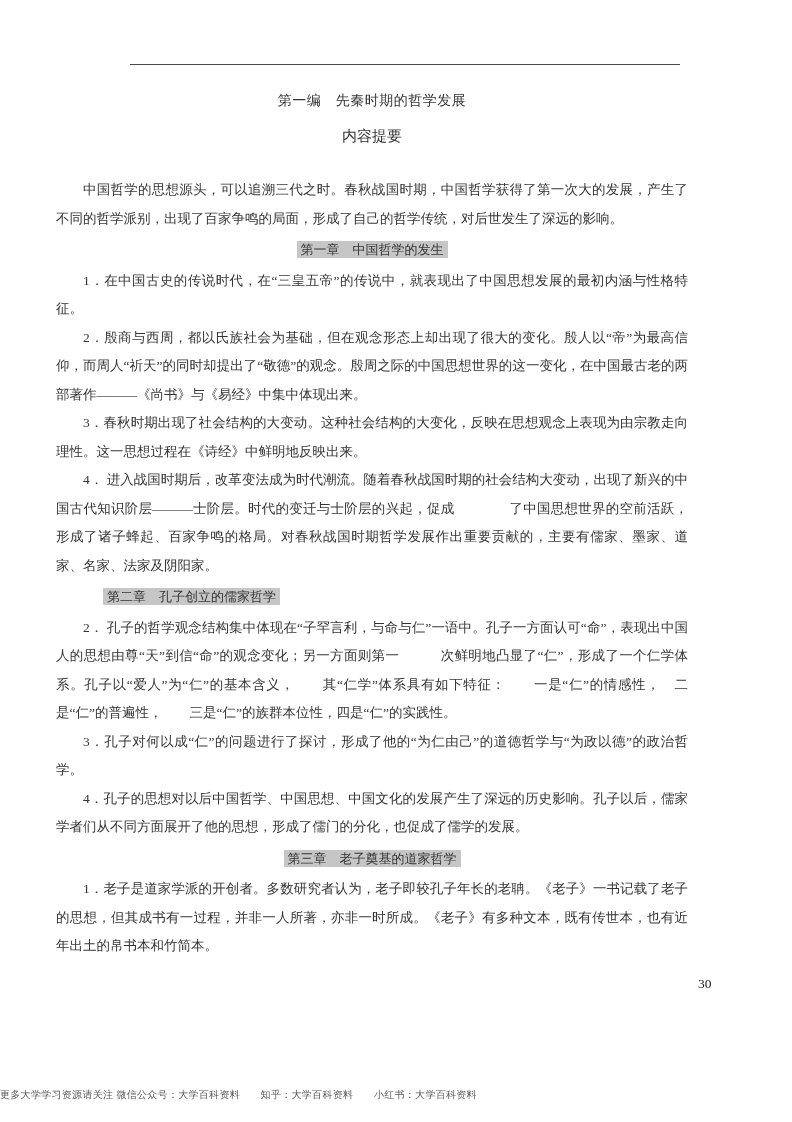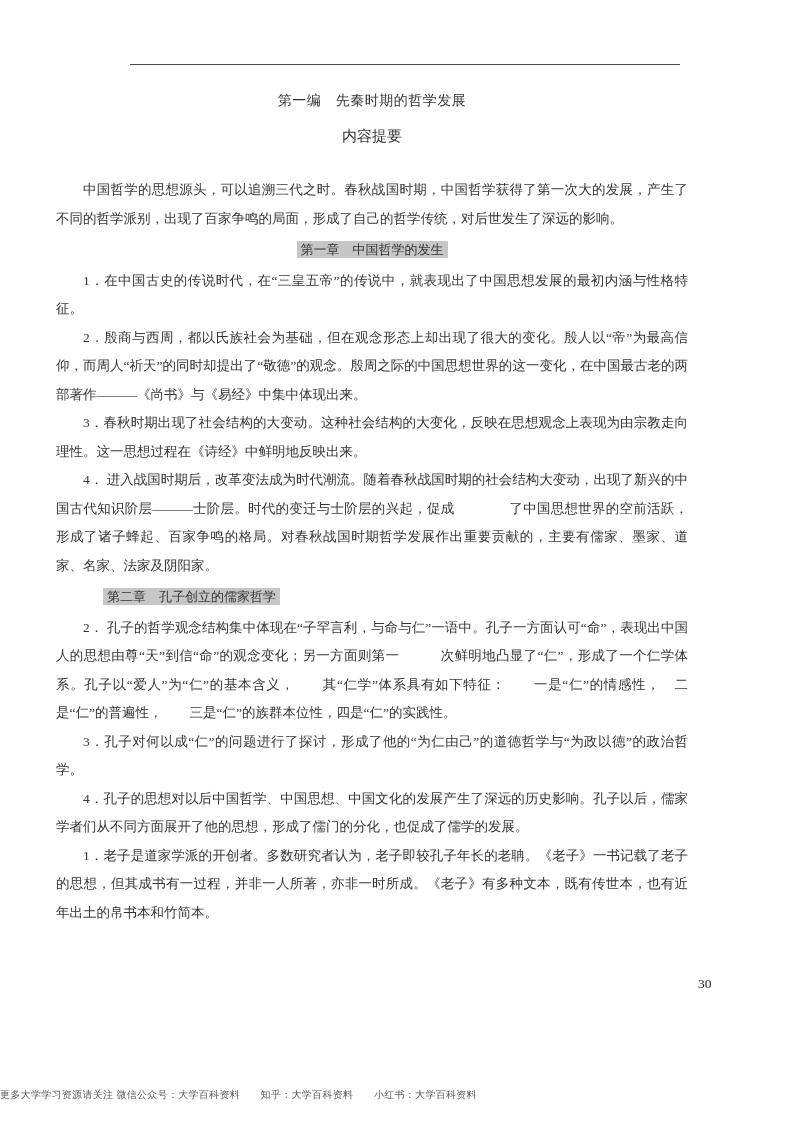--- a/index.html
+++ b/index.html
@@ -93,19 +93,22 @@
     <p class="para">3．春秋时期出现了社会结构的大变动。这种社会结构的大变化，反映在思想观念上表现为由宗教走向理性。这一思想过程在《诗经》中鲜明地反映出来。</p>
     <p class="para">4． 进入战国时期后，改革变法成为时代潮流。随着春秋战国时期的社会结构大变动，出现了新兴的中国古代知识阶层———士阶层。时代的变迁与士阶层的兴起，促成　　　　了中国思想世界的空前活跃，形成了诸子蜂起、百家争鸣的格局。对春秋战国时期哲学发展作出重要贡献的，主要有儒家、墨家、道家、名家、法家及阴阳家。</p>
 
     <div class="chapter-heading left">
       <span class="hl">第二章　孔子创立的儒家哲学</span>
     </div>
     <p class="para">2． 孔子的哲学观念结构集中体现在“子罕言利，与命与仁”一语中。孔子一方面认可“命”，表现出中国人的思想由尊“天”到信“命”的观念变化；另一方面则第一　　　次鲜明地凸显了“仁”，形成了一个仁学体系。孔子以“爱人”为“仁”的基本含义，　　其“仁学”体系具有如下特征：　　一是“仁”的情感性，　二是“仁”的普遍性，　　三是“仁”的族群本位性，四是“仁”的实践性。</p>
     <p class="para">3．孔子对何以成“仁”的问题进行了探讨，形成了他的“为仁由己”的道德哲学与“为政以德”的政治哲学。</p>
     <p class="para">4．孔子的思想对以后中国哲学、中国思想、中国文化的发展产生了深远的历史影响。孔子以后，儒家学者们从不同方面展开了他的思想，形成了儒门的分化，也促成了儒学的发展。</p>
 
+    <div class="chapter-heading center">
+      <span class="hl">第三章　老子奠基的道家哲学</span>
+    </div>
     <p class="para">1．老子是道家学派的开创者。多数研究者认为，老子即较孔子年长的老聃。《老子》一书记载了老子的思想，但其成书有一过程，并非一人所著，亦非一时所成。《老子》有多种文本，既有传世本，也有近年出土的帛书本和竹简本。</p>
 
   </div>
 
   <div class="page-number">30</div>
   <div class="footer">更多大学学习资源请关注 微信公众号：大学百科资料　　知乎：大学百科资料　　小红书：大学百科资料</div>
 </div>
 
 </body></html>

